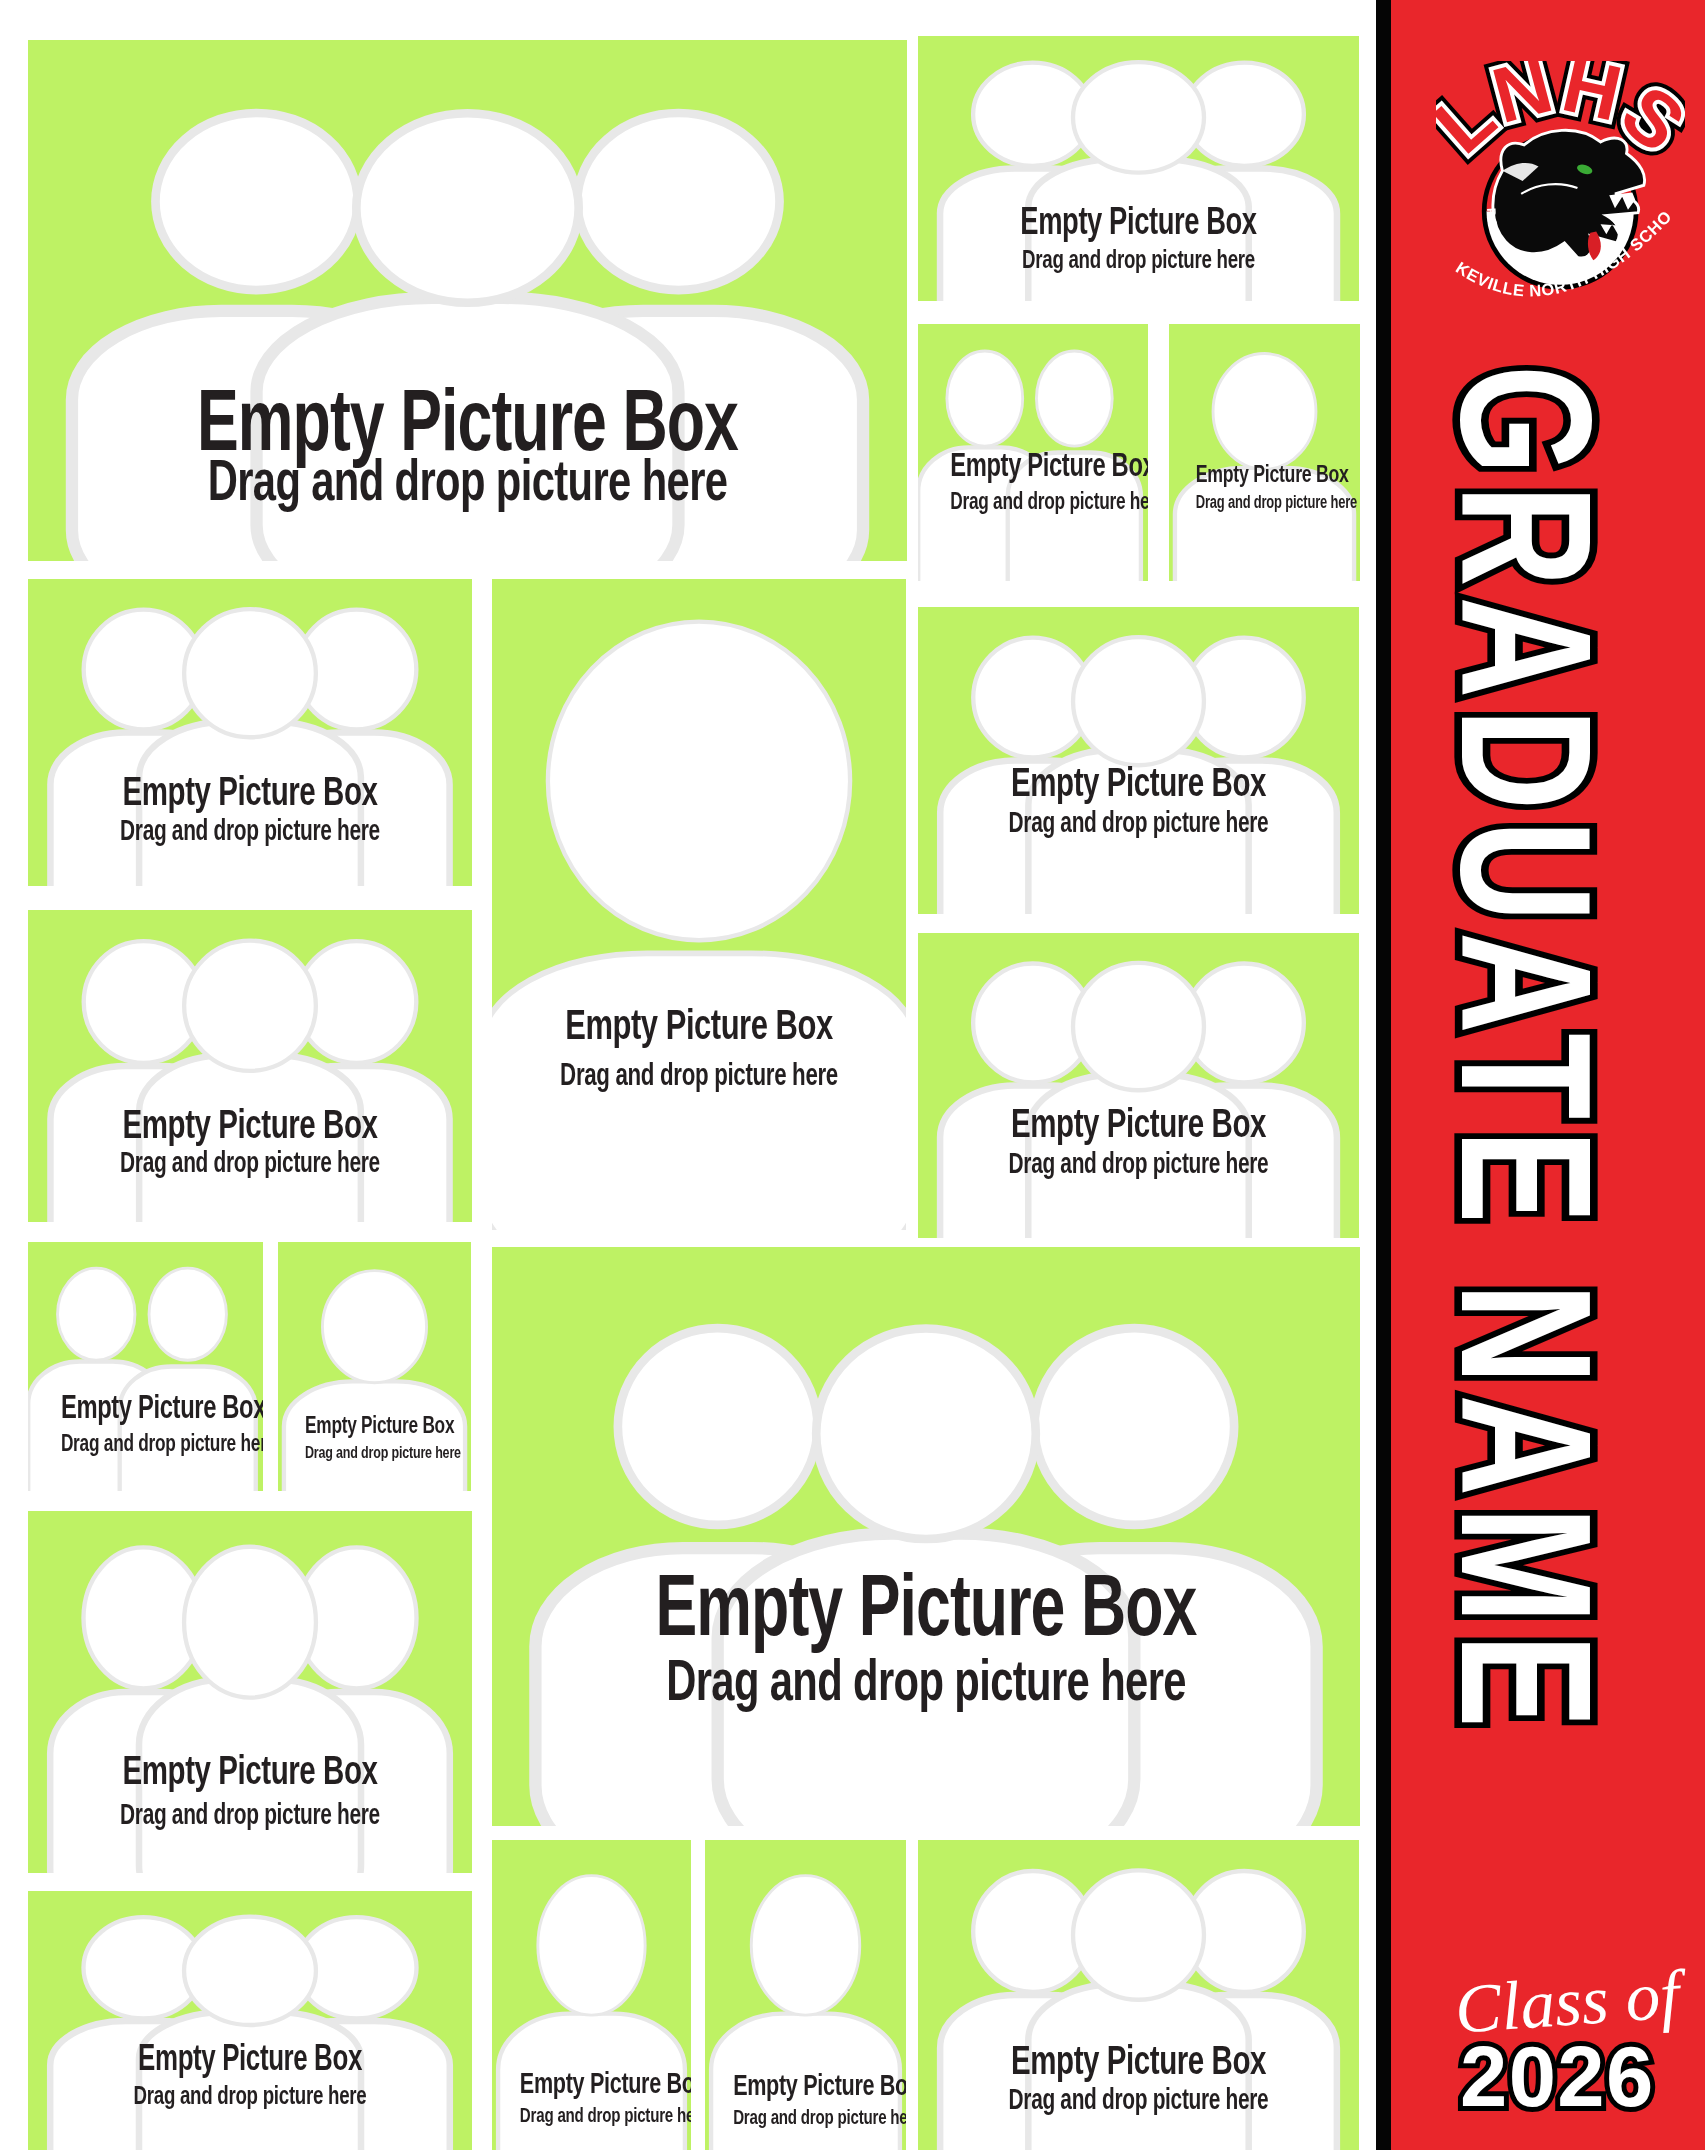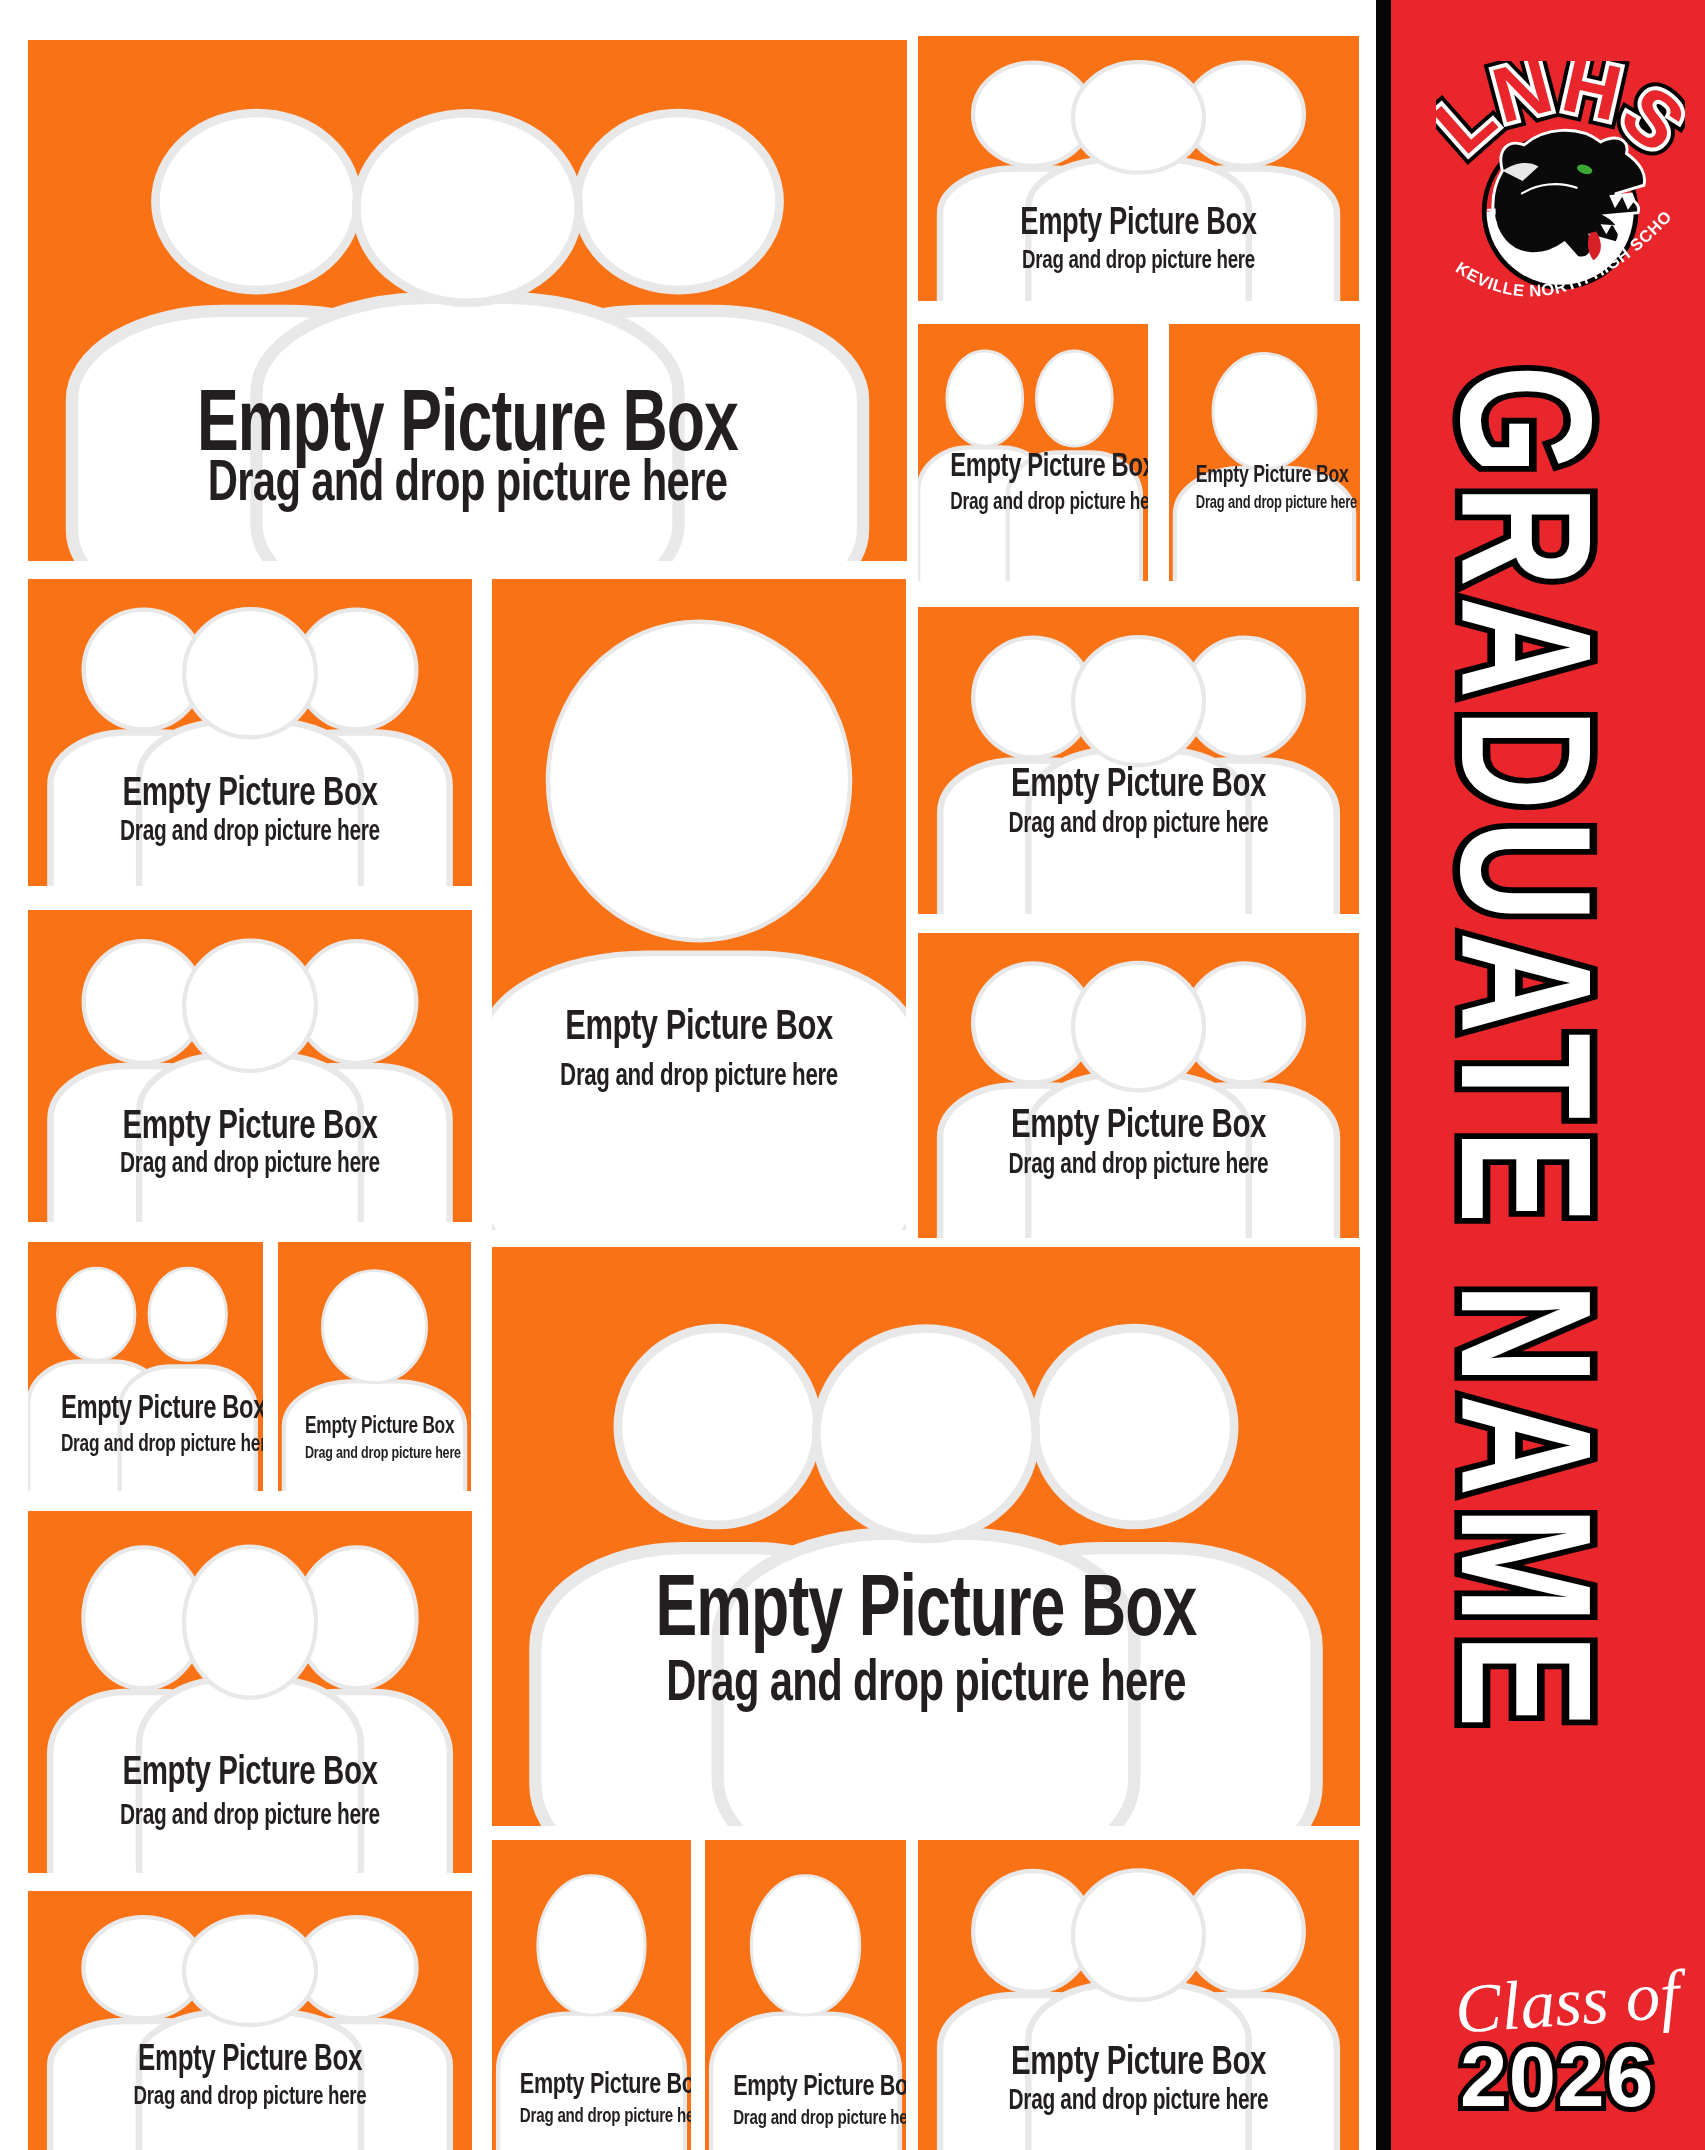--- a/index.html
+++ b/index.html
@@ -1,18 +1,18 @@
 <!DOCTYPE html>
 <html style="font-size:11.6px"><head>
 <meta charset="utf-8">
 <style>
   html,body{margin:0;padding:0;background:#fff;}
   #page{position:relative;width:1705px;height:2151px;background:#fff;overflow:hidden;
         font-family:"Liberation Sans",sans-serif;}
-  .picture-box{position:absolute;background:#f97316;overflow:hidden;cursor:pointer;}
+  .picture-box{position:absolute;background:#bef264;overflow:hidden;cursor:pointer;}
   .picture-box svg{position:absolute;left:0;top:0;display:block;}
   .box-title,.box-sub{position:absolute;left:0;right:0;text-align:center;color:#231f20;
         font-weight:bold;line-height:1;white-space:nowrap;transform:scaleX(0.72);
         letter-spacing:-0.015em;}
   
   #black-bar{position:absolute;top:0;height:2151px;background:#050505;}
   #sidebar{position:absolute;top:0;height:2151px;background:#e9262b;}
   #gradname{position:absolute;transform-origin:0 0;
         transform:rotate(90deg) scaleY(1.32);font-weight:bold;font-size:141px;
         letter-spacing:10px;white-space:nowrap;line-height:1;}

